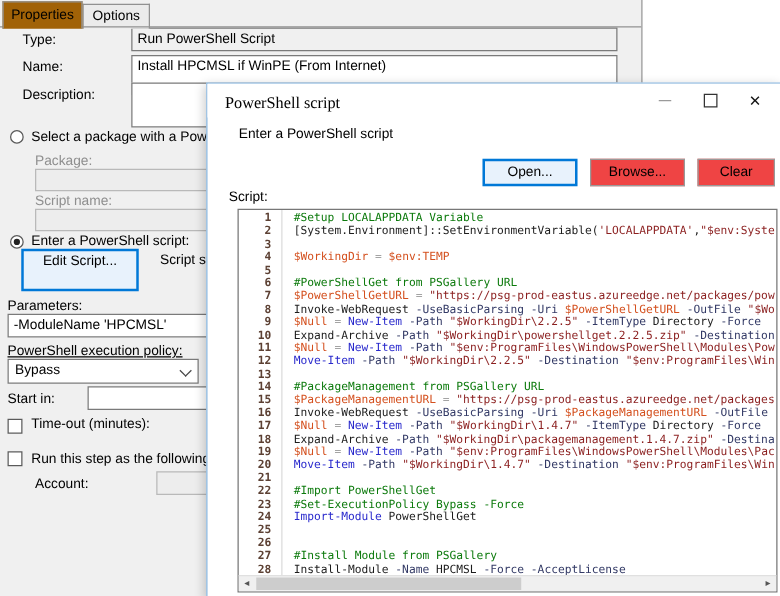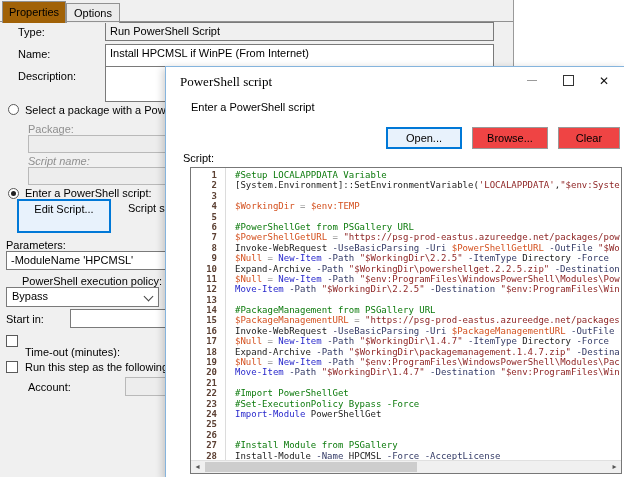--- a/index.html
+++ b/index.html
@@ -69,43 +69,43 @@
 
   <div class="lbl" style="left:18px;top:70px;">Description:</div>
   <div class="tbox" style="left:105px;top:66px;width:389px;height:36px;"></div>
 
   <div class="radio" style="left:8px;top:104px;"></div>
   <div class="lbl" style="left:25px;top:104px;">Select a package with a PowerShe</div>
 
   <div class="lbl dis" style="left:28px;top:123px;">Package:</div>
   <div class="tbox dis" style="left:28px;top:135px;width:300px;height:18px;"></div>
 
-  <div class="lbl dis" style="left:28px;top:155px;font-style:italic;">Script name:</div>
+  <div class="lbl dis" style="left:28px;top:155px;">Script name:</div>
   <div class="tbox dis" style="left:28px;top:167px;width:300px;height:18px;"></div>
 
   <div class="radio sel" style="left:8px;top:188px;"></div>
   <div class="lbl" style="left:25px;top:187px;">Enter a PowerShell script:</div>
 
   <div class="btn focused" style="left:17px;top:199px;width:94px;height:34px;line-height:17px;">Edit Script...</div>
   <div class="lbl" style="left:128px;top:202px;">Script sta</div>
 
   <div class="lbl" style="left:6px;top:239px;">Parameters:</div>
   <div class="tbox" style="left:6px;top:251px;width:320px;height:19px;">-ModuleName 'HPCMSL'</div>
 
-  <div class="lbl" style="left:22px;top:275px;">PowerShell execution policy:</div>
+  <div class="lbl" style="left:6px;top:275px;text-decoration:underline;">PowerShell execution policy:</div>
   <div class="combo" style="left:6px;top:287px;width:153px;height:20px;">
     <span class="val">Bypass</span>
     <span class="chev"></span>
   </div>
 
   <div class="lbl" style="left:6px;top:313px;">Start in:</div>
   <div class="tbox" style="left:70px;top:309px;width:240px;height:19px;"></div>
 
   <div class="cb" style="left:6px;top:335px;"></div>
-  <div class="lbl" style="left:25px;top:346px;">Time-out (minutes):</div>
+  <div class="lbl" style="left:25px;top:333px;">Time-out (minutes):</div>
 
   <div class="cb" style="left:6px;top:361px;"></div>
   <div class="lbl" style="left:25px;top:361px;">Run this step as the following accou</div>
 
   <div class="lbl" style="left:28px;top:381px;">Account:</div>
   <div class="tbox dis" style="left:125px;top:377px;width:200px;height:19px;"></div>
 </div>
 
 <div id="psdlg" class="abs">
 

